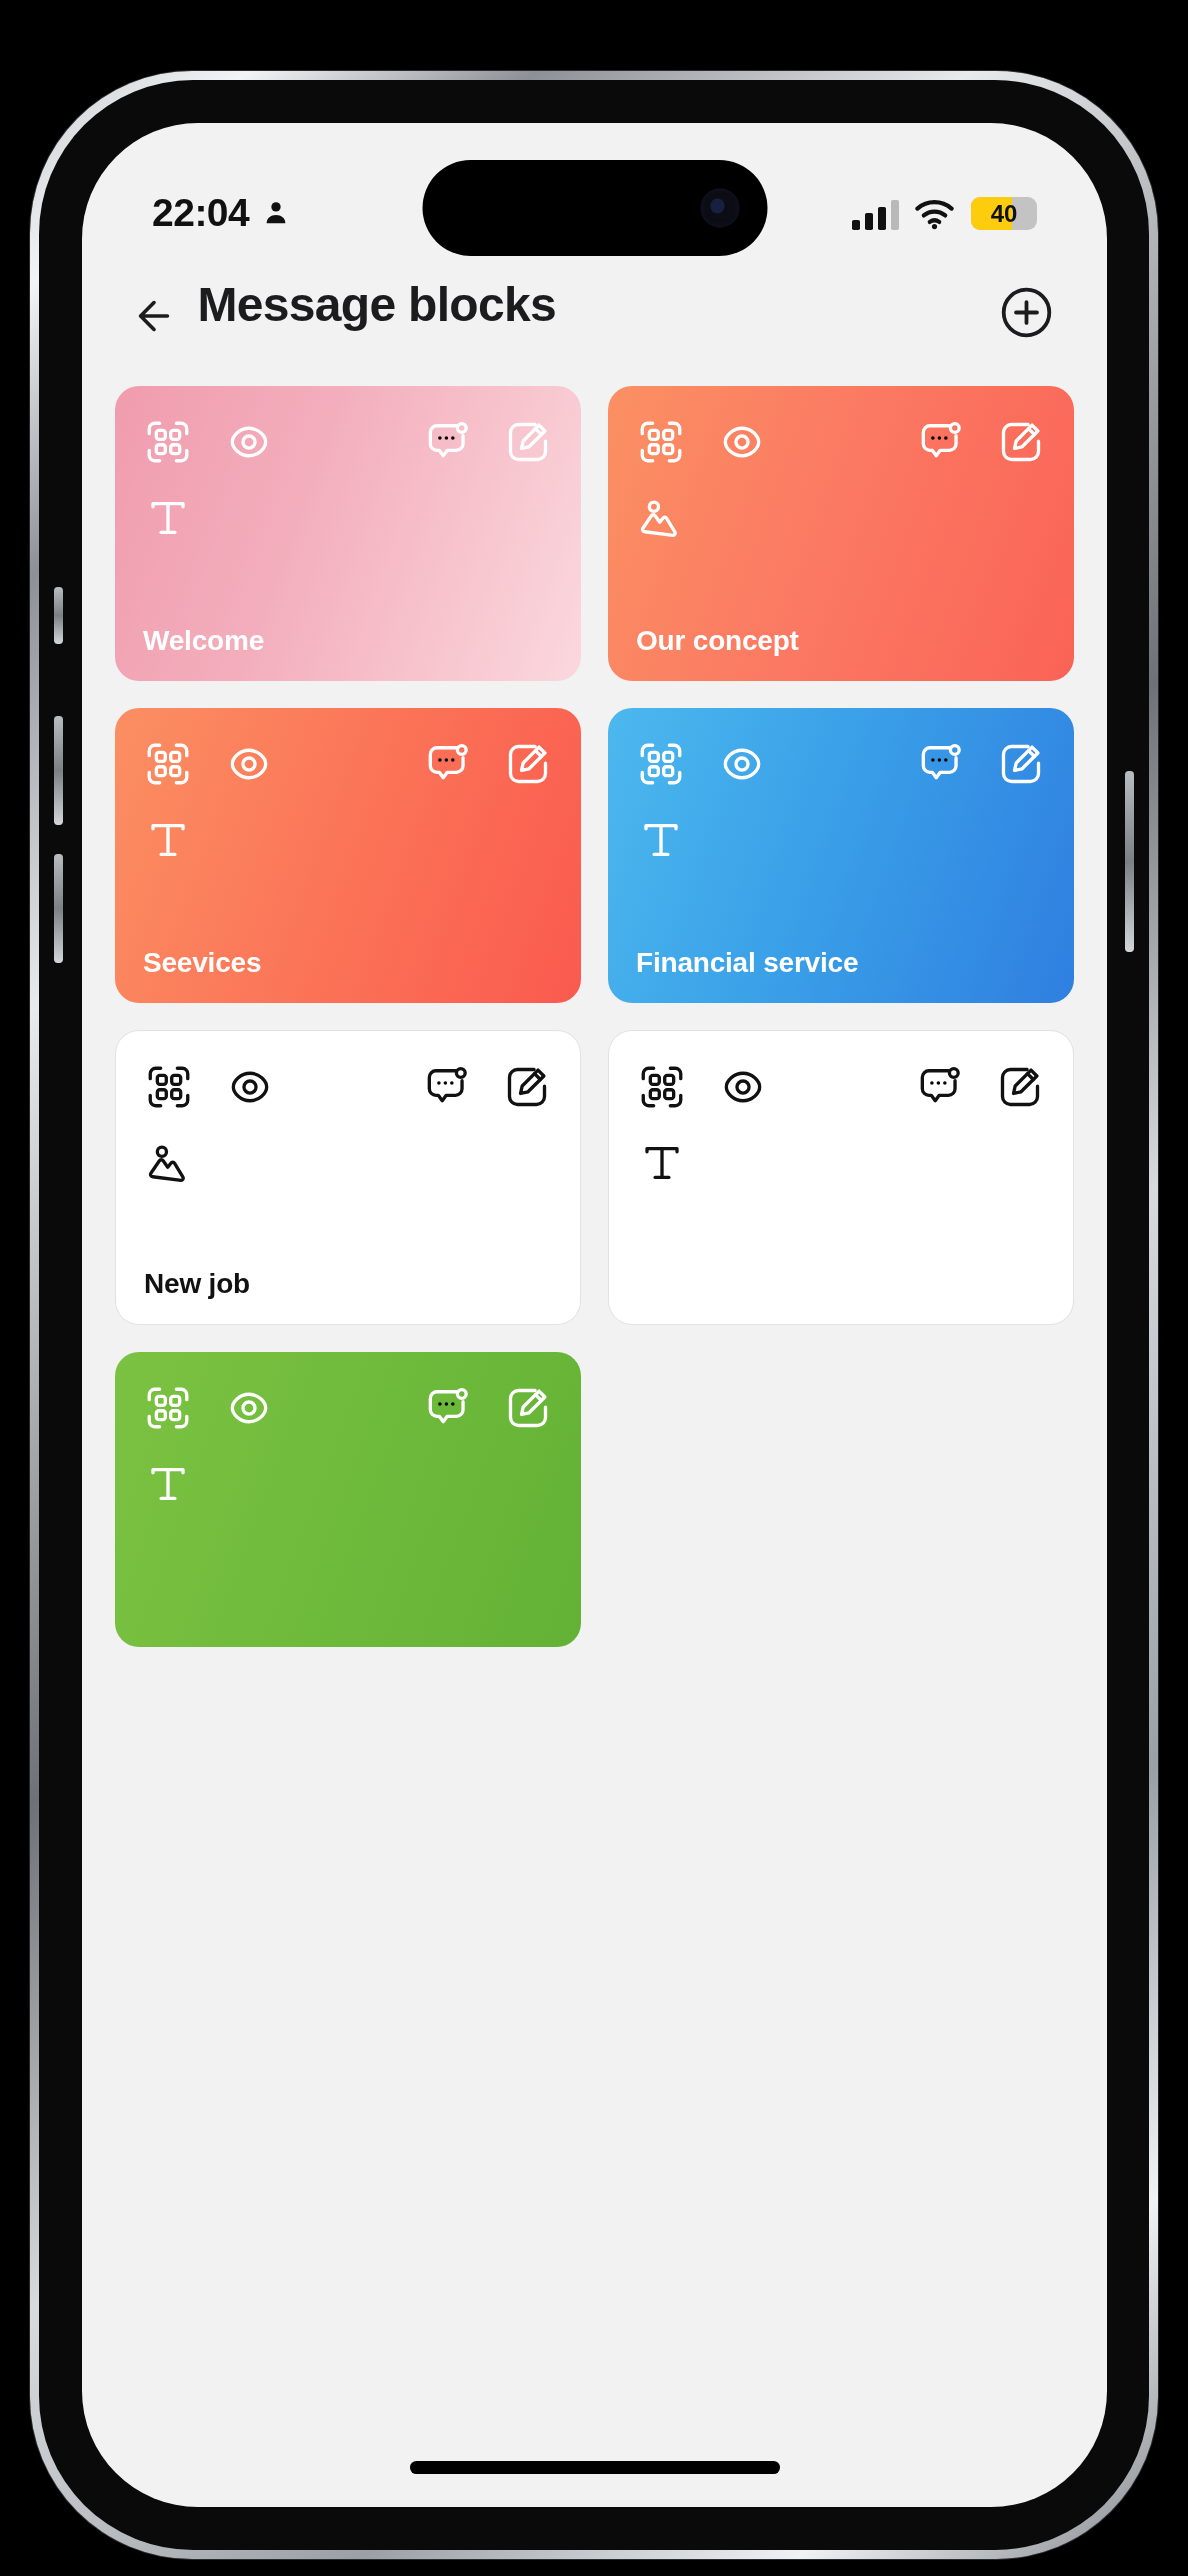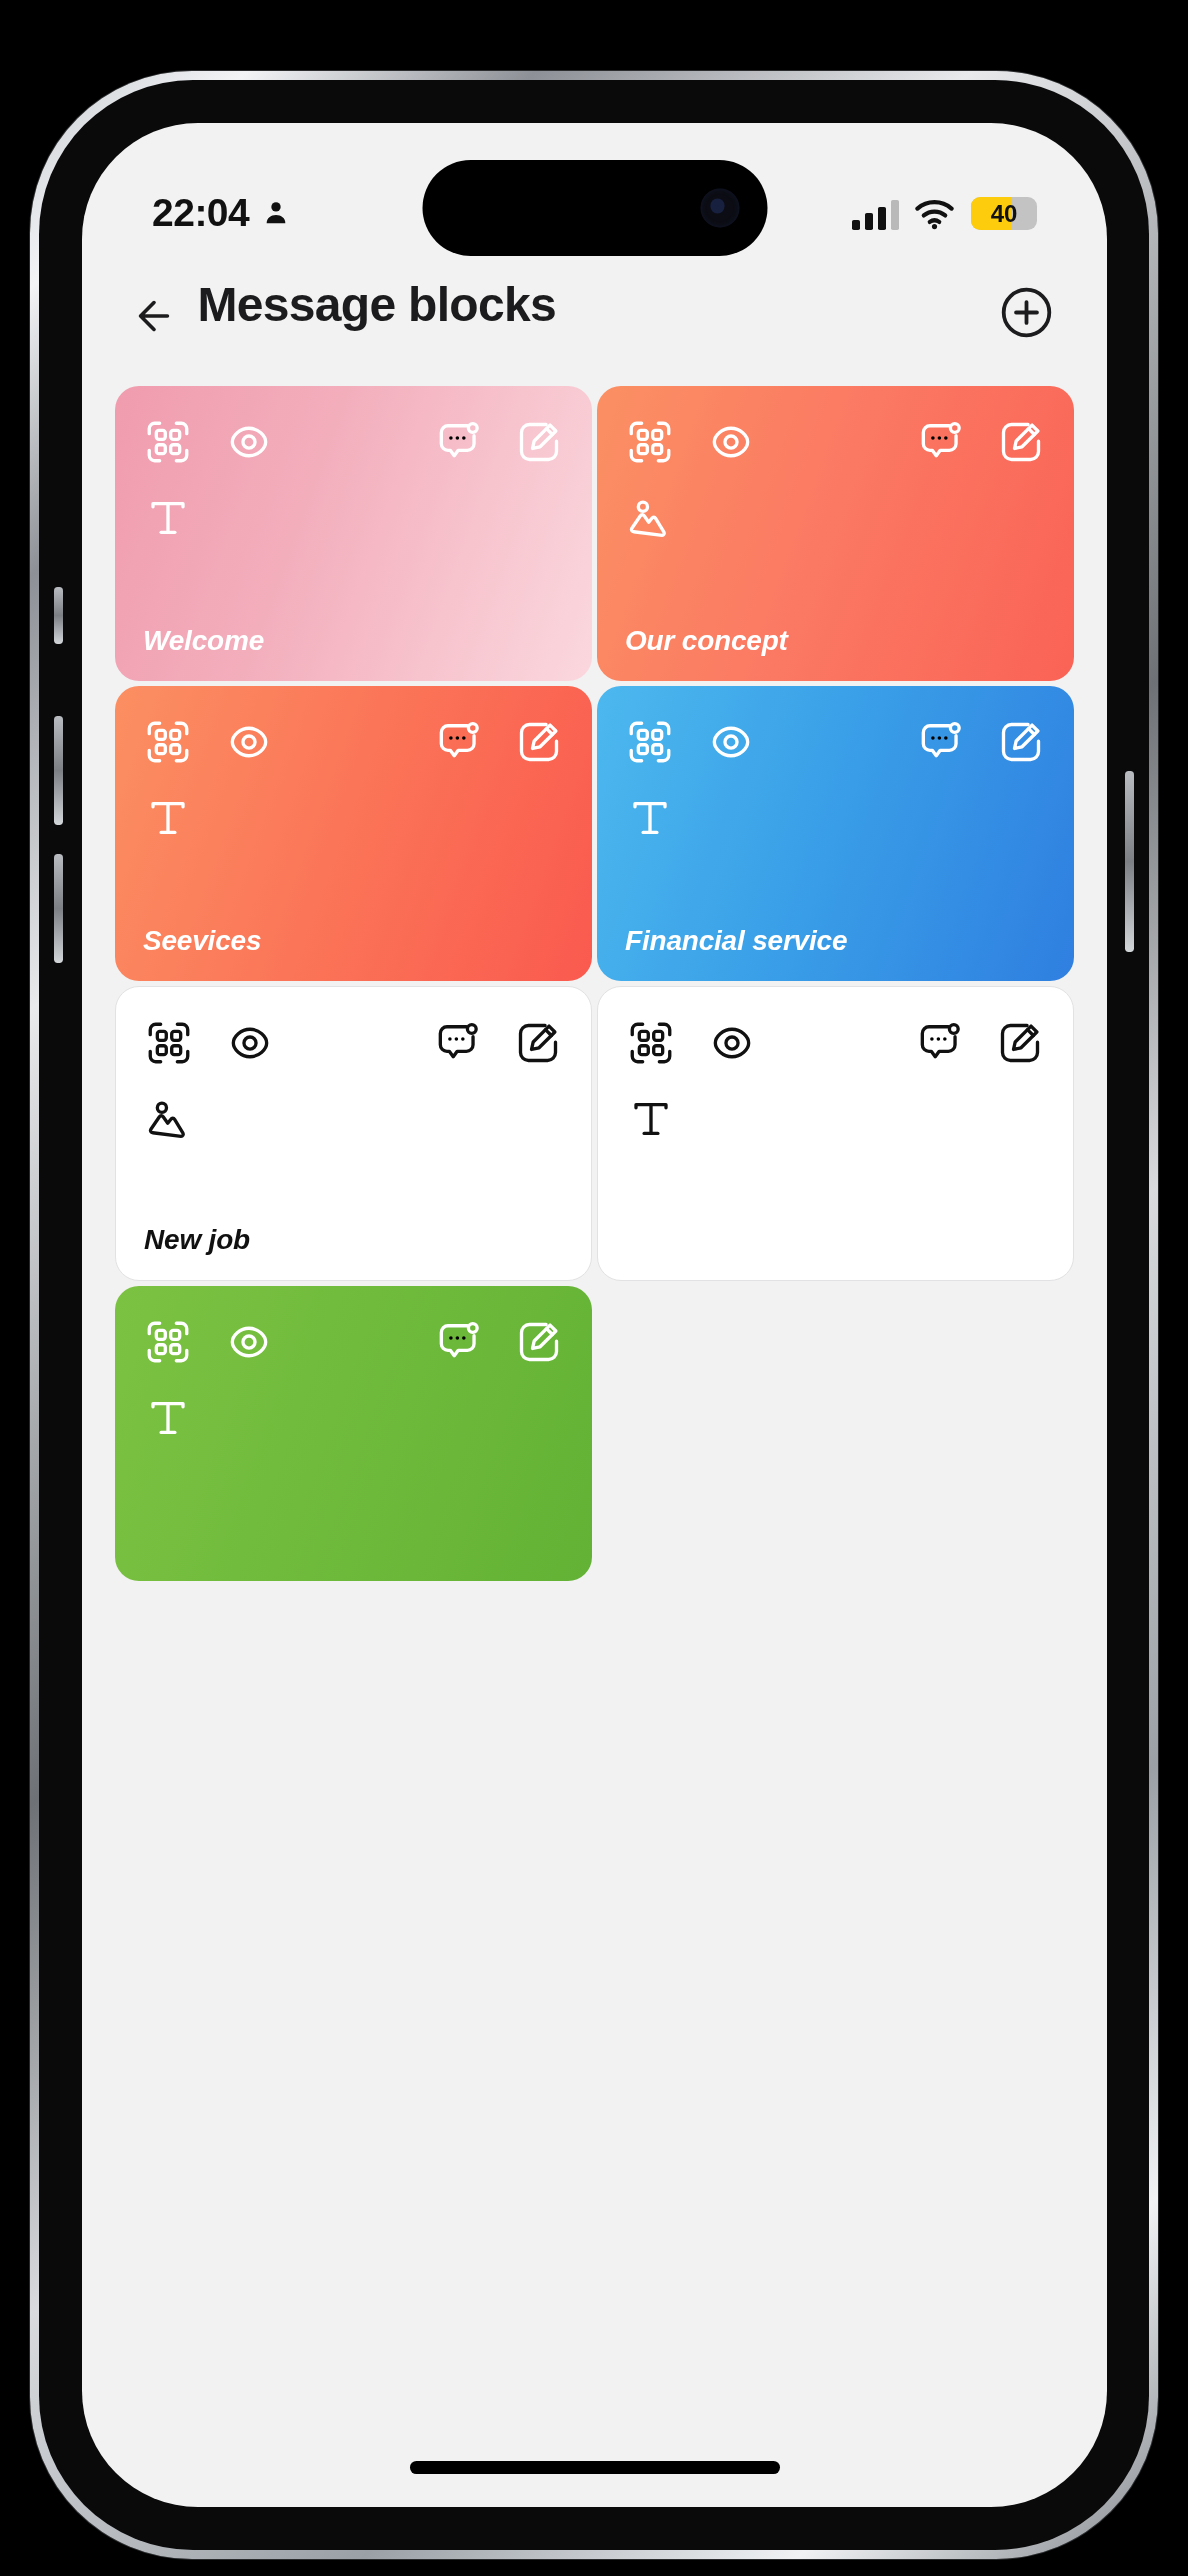--- a/index.html
+++ b/index.html
@@ -146,24 +146,23 @@
     cursor: pointer;
   }
 
   
   .blocks-grid {
     position: absolute;
     left: 0; top: 251px; right: 0; bottom: 0;
     padding: 12px 33px;
     display: grid;
     grid-template-columns: 1fr 1fr;
-    gap: 5px;
+    gap: 27px;
     align-content: start;
     overflow: hidden;
-    font-style: italic;
   }
   .block-card {
     position: relative;
     height: 295px;
     border-radius: 24px;
     padding: 31px 28px 24px 28px;
     display: flex;
     flex-direction: column;
     cursor: pointer;
   }

